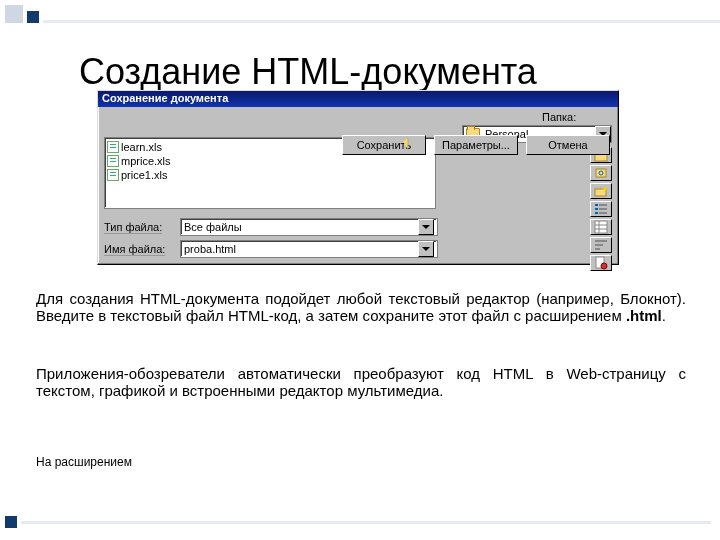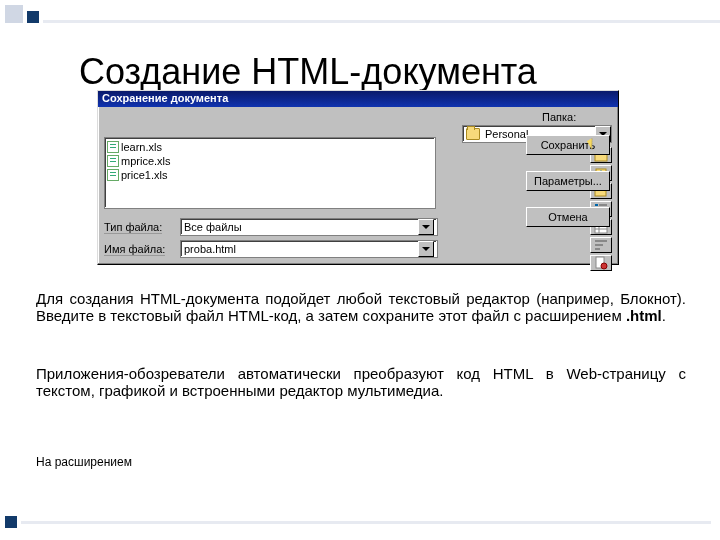--- a/index.html
+++ b/index.html
@@ -123,21 +123,21 @@
     width:12px; height:12px; position:relative;
     background:#fff; border:1px solid #6a6;
   }
   .xls-ico::after {
     content:""; position:absolute; top:2px; left:2px; right:2px; bottom:2px;
     background: repeating-linear-gradient(#3a7 0 1px,#fff 1px 3px);
   }
 
   .right-buttons {
     position:absolute; right:8px; top:44px;
-    display:flex; flex-direction:column; gap:16px;
+    display:flex; gap:8px;
   }
   .winbtn {
     width:84px; height:20px; background:#c0c0c0;
     border:1px solid #000; border-top-color:#fff; border-left-color:#fff;
     font-size:11px; text-align:center; line-height:18px;
     position:relative;
   }
   .cursor {
     position:absolute; right:14px; top:3px;
     width:0; height:0;

